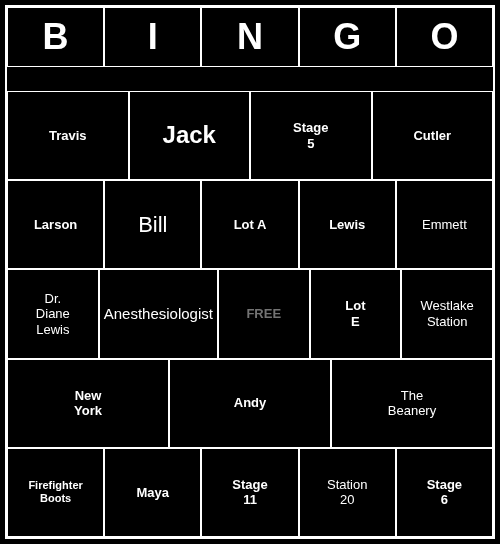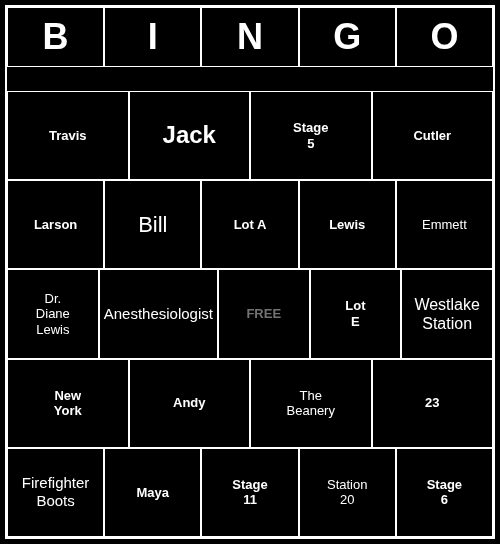--- a/index.html
+++ b/index.html
@@ -153,45 +153,42 @@
           <span style="font-size:15px;">Anesthesiologist</span>
         </div>
       <div class="bingo-cell">
           <span class="cell-free">FREE</span>
         </div>
       <div class="bingo-cell">
           <span class="cell-medium" style="white-space:pre-line;">Lot
 E</span>
         </div>
       <div class="bingo-cell">
-          <span style="font-size:16px;white-space:pre-line;">Westlake
+          <span style="font-size:13px;white-space:pre-line;">Westlake
 Station</span>
         </div>
     </div>
 
     <div class="bingo-row">
       <div class="bingo-cell">
           <span class="cell-large" style="white-space:pre-line;">New
 York</span>
         </div>
       <div class="bingo-cell">
           <span class="cell-large">Andy</span>
         </div>
       <div class="bingo-cell">
           <span class="cell-small" style="white-space:pre-line;">The
 Beanery</span>
         </div>
-      <div class="bingo-cell">
-          <span class="cell-number">23</span>
-        </div>
-    </div>
-
-    <div class="bingo-row">
-      <div class="bingo-cell">
-          <span style="font-size:15px;white-space:pre-line;">Firefighter
+    </div>
+
+    <div class="bingo-row">
+      <div class="bingo-cell">
+          <span style="font-size:11px;white-space:pre-line;font-weight:bold;">Firefighter
 Boots</span>
         </div>
       <div class="bingo-cell">
           <span class="cell-large">Maya</span>
         </div>
       <div class="bingo-cell">
           <span class="cell-large" style="white-space:pre-line;">Stage
 11</span>
         </div>
       <div class="bingo-cell">

